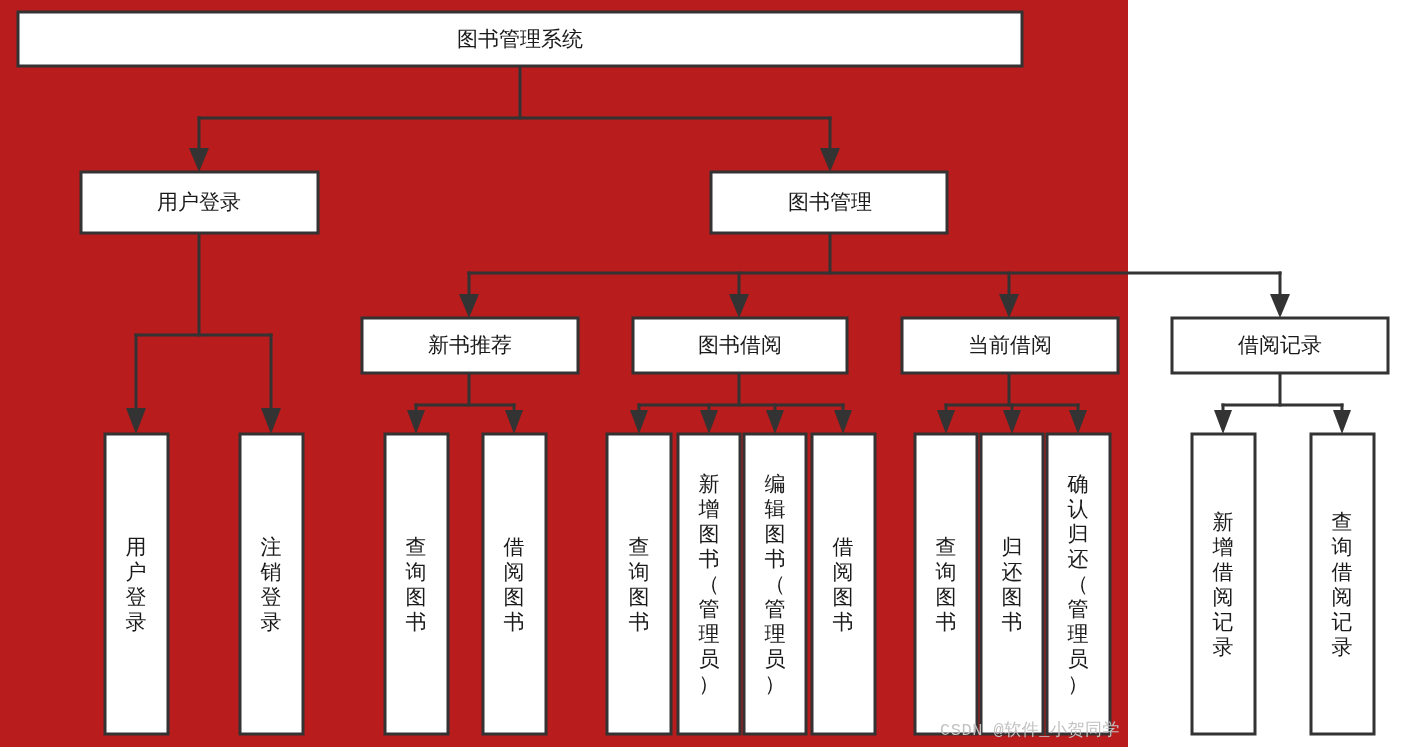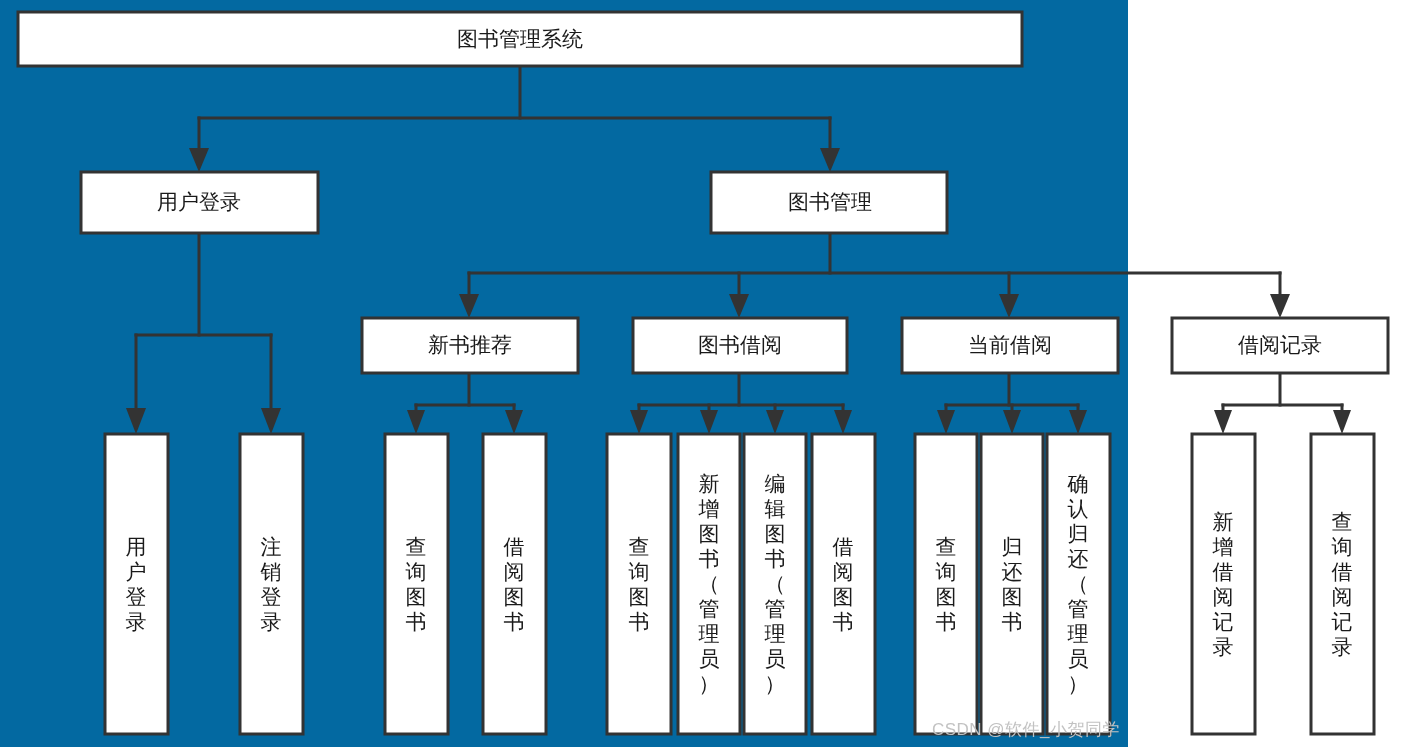--- a/index.html
+++ b/index.html
@@ -11,21 +11,21 @@
   body {
     width: 1405px;
     height: 747px;
     overflow: hidden;
     font-family: "DejaVu Sans", "Liberation Sans", sans-serif;
   }
   #diagram-root {
     position: relative;
     width: 1128px;
     height: 747px;
-    background: #0369a1;
+    background: #b91c1c;
   }
   svg.diagram {
     display: block;
     width: 1405px;
     height: 747px;
   }
   .node-box {
     fill: #ffffff;
     stroke: #333333;
     stroke-width: 3;
@@ -50,21 +50,21 @@
   .node-label-v {
     font-family: "DejaVu Sans", "Liberation Sans", sans-serif;
     font-size: 21px;
     fill: #1a1a1a;
     text-anchor: middle;
   }
   .watermark {
     position: absolute;
     right: 8px;
     bottom: 6px;
-    font-family: Liberation Sans, sans-serif;
+    font-family: Liberation Mono, monospace;
     font-size: 17px;
     color: #c2c2c2;
     white-space: nowrap;
     letter-spacing: 0.5px;
     pointer-events: none;
   }
 </style>
 </head>
 <body>
 

